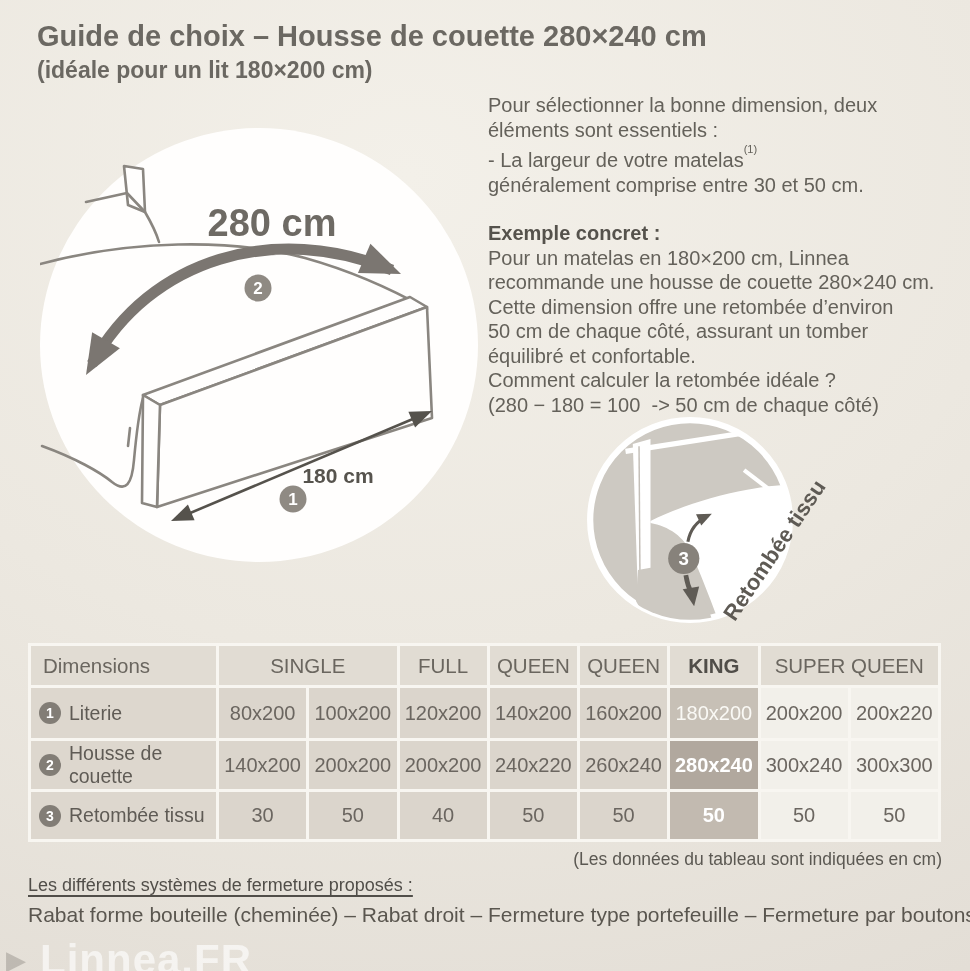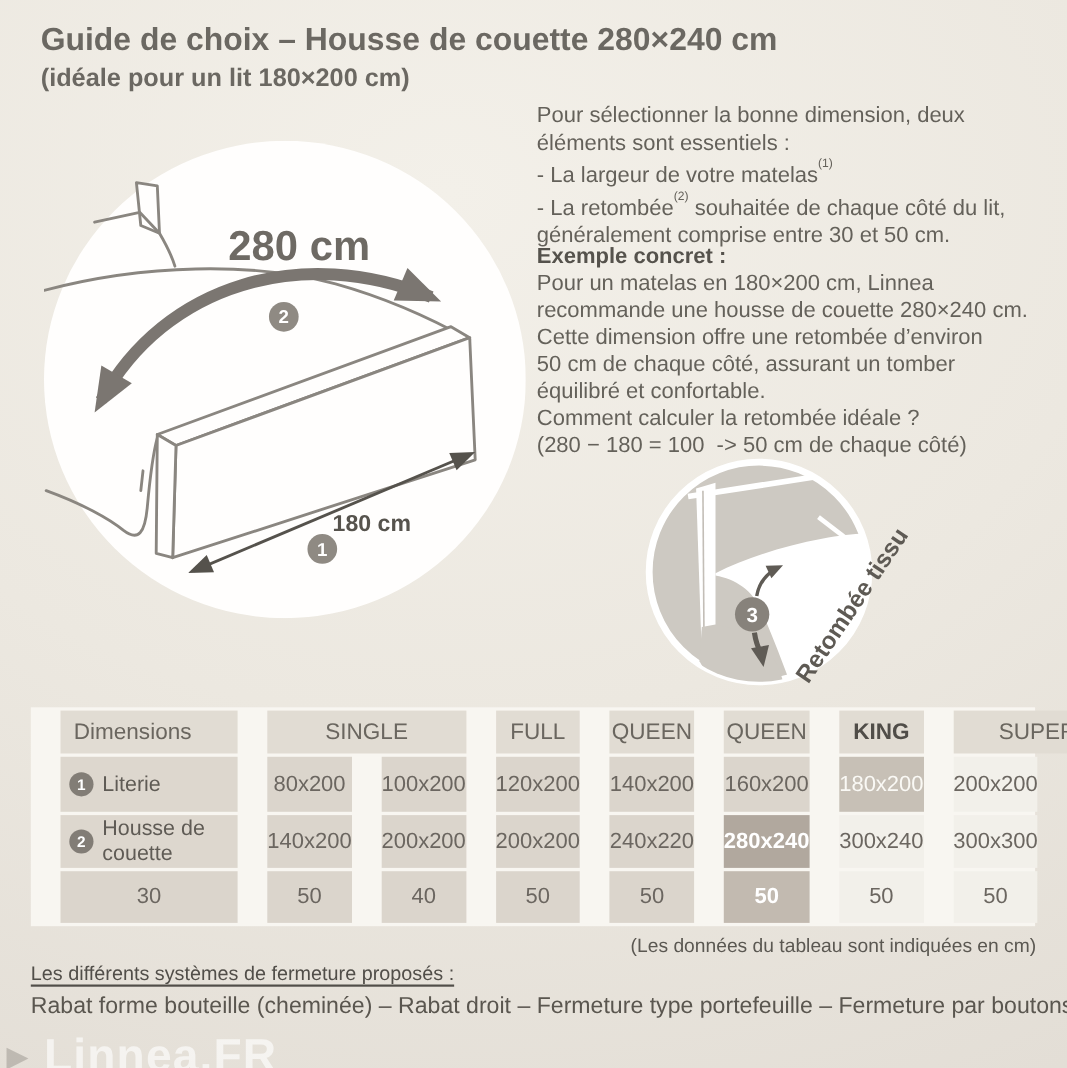--- a/index.html
+++ b/index.html
@@ -30,21 +30,21 @@
     font-size:22px; font-weight:700; color:#5e5a54; white-space:pre;
     transform:rotate(-56deg); transform-origin:0 100%;
   }
 
   .size-table {
     position:absolute; left:28px; top:643px; width:913px;
     display:grid; grid-template-columns:185px repeat(8, 1fr);
     grid-template-rows:39px 50px 48px 47px;
     gap:3px; padding:3px; background:#f8f6f1;
   }
-  .hcell, .cell, .lcell { display:flex; align-items:center; justify-content:center;margin-left:24px; }
+  .hcell, .cell, .lcell { display:flex; align-items:center; justify-content:center; }
   .hcell { background:#e1dcd3; color:#6a665f; font-size:20.5px; }
   .hcell.label-h { justify-content:flex-start; padding-left:12px; }
   .hcell.king-h { font-weight:700; color:#504d48; }
   .span2 { grid-column:span 2; }
   .cell { background:#dbd5cc; color:#6b6660; font-size:20px; }
   .cell.sk { background:#f2f0ea; }
   .cell.king-r0 { background:#c7c0b6; color:#faf9f5; }
   .cell.king-r1 { background:#b1a89e; color:#ffffff; font-weight:700; }
   .cell.king-r2 { background:#c2bab0; color:#ffffff; font-weight:700; }
   .lcell { background:#ddd7ce; color:#5f5b55; font-size:19.5px; justify-content:flex-start; padding-left:8px; gap:8px; }
@@ -70,21 +70,20 @@
 
 <div class="page">
 
   <div class="title">Guide de choix – Housse de couette 280×240 cm</div>
   <div class="subtitle">(idéale pour un lit 180×200 cm)</div>
 
   <div class="intro">
     <div class="tline">Pour sélectionner la bonne dimension, deux</div>
     <div class="tline">éléments sont essentiels :</div>
     <div class="tline"><span>- La largeur de votre matelas</span><sup class="fnote">(1)</sup></div>
-    <div class="tline"><span>- La retombée</span><sup class="fnote">(2)</sup><span> souhaitée de chaque côté du lit,</span></div>
     <div class="tline">généralement comprise entre 30 et 50 cm.</div>
   </div>
 
   <div class="example">
     <div class="tline bold">Exemple concret :</div>
     <div class="tline">Pour un matelas en 180×200 cm, Linnea</div>
     <div class="tline">recommande une housse de couette 280×240 cm.</div>
     <div class="tline">Cette dimension offre une retombée d’environ</div>
     <div class="tline">50 cm de chaque côté, assurant un tomber</div>
     <div class="tline">équilibré et confortable.</div>
@@ -183,20 +182,21 @@
     <div class="cell sk">200x220</div>
 
     <div class="lcell">
       <span class="tbadge">2</span>
       <span>Housse de couette</span>
     </div>
     <div class="cell">140x200</div>
     <div class="cell">200x200</div>
     <div class="cell">200x200</div>
     <div class="cell">240x220</div>
+    <div class="cell">260x240</div>
     <div class="cell king-r1">280x240</div>
     <div class="cell sk">300x240</div>
     <div class="cell sk">300x300</div>
 
     <div class="lcell">
       <span class="tbadge">3</span>
       <span>Retombée tissu</span>
     </div>
     <div class="cell">30</div>
     <div class="cell">50</div>

